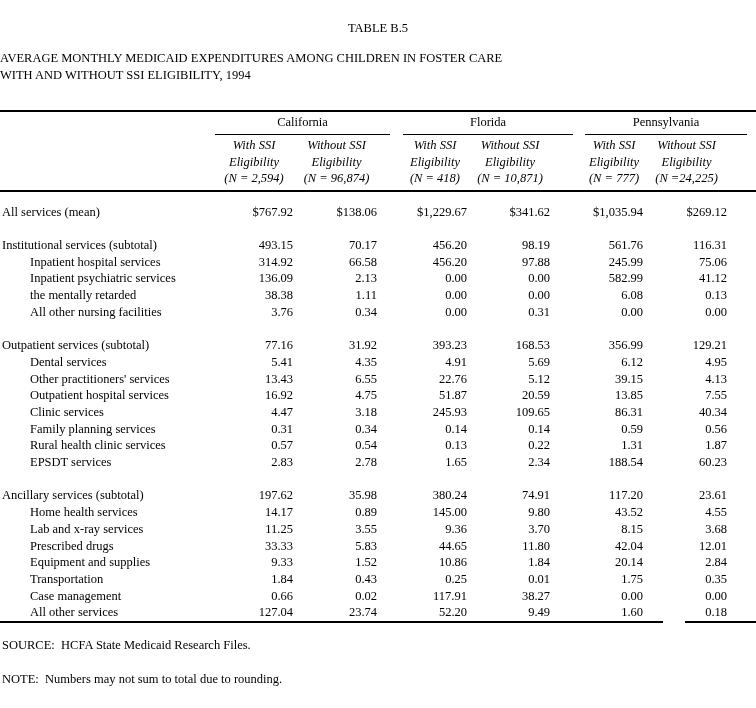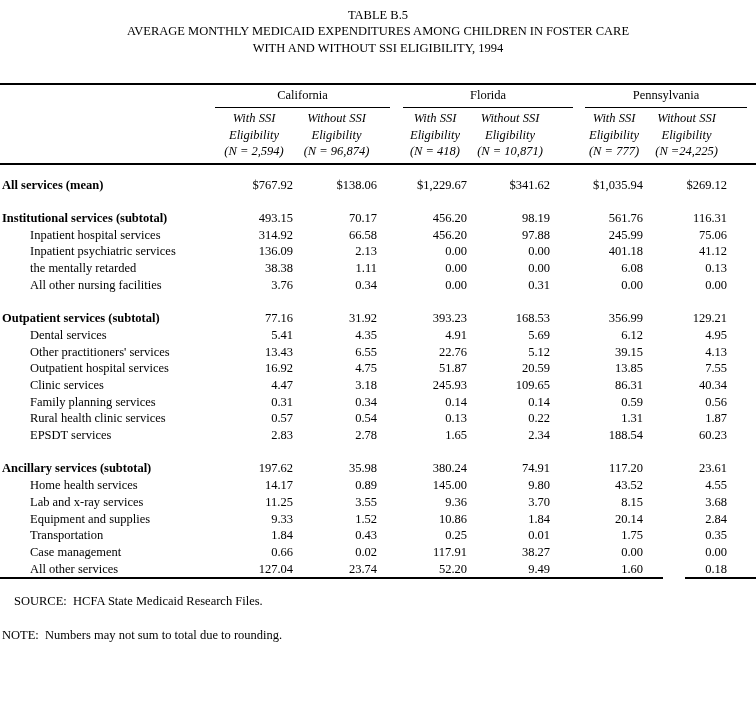--- a/index.html
+++ b/index.html
@@ -1,44 +1,44 @@
 <!DOCTYPE html>
 <html><head>
 <meta charset="utf-8">
 <style>
   html,body{margin:0;padding:0;}
   body{
     width:756px;height:708px;background:#ffffff;color:#000000;
     font-family:"Liberation Serif","DejaVu Serif",serif;
     font-size:12.5px;overflow:hidden;
   }
-  .tnum{padding-top:8px;text-align:center;}
-  .ttitle{margin-top:0;text-align:center;line-height:17px;white-space:pre-line;}
+  .tnum{padding-top:21px;text-align:center;}
+  .ttitle{margin-top:14px;line-height:17px;white-space:pre-line;}
   table{table-layout:fixed;border-collapse:collapse;width:756px;margin-top:26px;border-top:2px solid #000;}
   th,td{font-weight:normal;padding:0;vertical-align:bottom;}
   .state{ text-align:center;border-bottom:1px solid #000;padding:3px 0 4px;}
   .subrow th{border-bottom:2px solid #000;font-style:italic;}
   .sub{text-align:center;white-space:pre-line;line-height:16.5px;padding:2px 0 3px;}
   tbody td{height:16.7px;line-height:16.7px;}
   tbody tr.first td{padding-top:12px;}
   .lbl{text-align:left;padding-left:2px;white-space:nowrap;}
   .ind{padding-left:30px;}
-  .bold{font-weight:bold;}
+  .bold{font-weight:normal;}
   .num{text-align:right;white-space:nowrap;}
   .c0{padding-right:3px;}
   .c1{padding-right:13px;}
   .c2{padding-right:3px;}
   .c3{padding-right:23px;}
   .c4{padding-right:3px;}
   .c5{padding-right:20px;}
   .bottom-rule{position:relative;height:2px;width:756px;}
   .bottom-rule .seg{position:absolute;top:0;height:2px;background:#000;}
   .bottom-rule .left{left:0;width:663px;}
   .bottom-rule .right{left:685px;width:71px;}
-  .src{margin-top:15px;padding-left:14px;white-space:pre;}
+  .src{margin-top:15px;padding-left:2px;white-space:pre;}
   .note{margin-top:19px;padding-left:2px;white-space:pre;}
 </style>
 </head>
 <body>
 
 <div class="tnum">TABLE B.5</div>
 <div class="ttitle">AVERAGE MONTHLY MEDICAID EXPENDITURES AMONG CHILDREN IN FOSTER CARE
 WITH AND WITHOUT SSI ELIGIBILITY, 1994</div>
 
 <table>
@@ -130,21 +130,21 @@
         <td></td>
       </tr>
       <tr>
         <td class="lbl ind">Inpatient psychiatric services</td>
         <td class="num c0">136.09</td>
         <td class="num c1">2.13</td>
         <td></td>
         <td class="num c2">0.00</td>
         <td class="num c3">0.00</td>
         <td></td>
-        <td class="num c4">401.18</td>
+        <td class="num c4">582.99</td>
         <td class="num c5">41.12</td>
         <td></td>
       </tr>
       <tr>
         <td class="lbl ind">the mentally retarded</td>
         <td class="num c0">38.38</td>
         <td class="num c1">1.11</td>
         <td></td>
         <td class="num c2">0.00</td>
         <td class="num c3">0.00</td>
@@ -294,20 +294,32 @@
       <tr>
         <td class="lbl ind">Lab and x-ray services</td>
         <td class="num c0">11.25</td>
         <td class="num c1">3.55</td>
         <td></td>
         <td class="num c2">9.36</td>
         <td class="num c3">3.70</td>
         <td></td>
         <td class="num c4">8.15</td>
         <td class="num c5">3.68</td>
+        <td></td>
+      </tr>
+      <tr>
+        <td class="lbl ind">Prescribed drugs</td>
+        <td class="num c0">33.33</td>
+        <td class="num c1">5.83</td>
+        <td></td>
+        <td class="num c2">44.65</td>
+        <td class="num c3">11.80</td>
+        <td></td>
+        <td class="num c4">42.04</td>
+        <td class="num c5">12.01</td>
         <td></td>
       </tr>
       <tr>
         <td class="lbl ind">Equipment and supplies</td>
         <td class="num c0">9.33</td>
         <td class="num c1">1.52</td>
         <td></td>
         <td class="num c2">10.86</td>
         <td class="num c3">1.84</td>
         <td></td>

